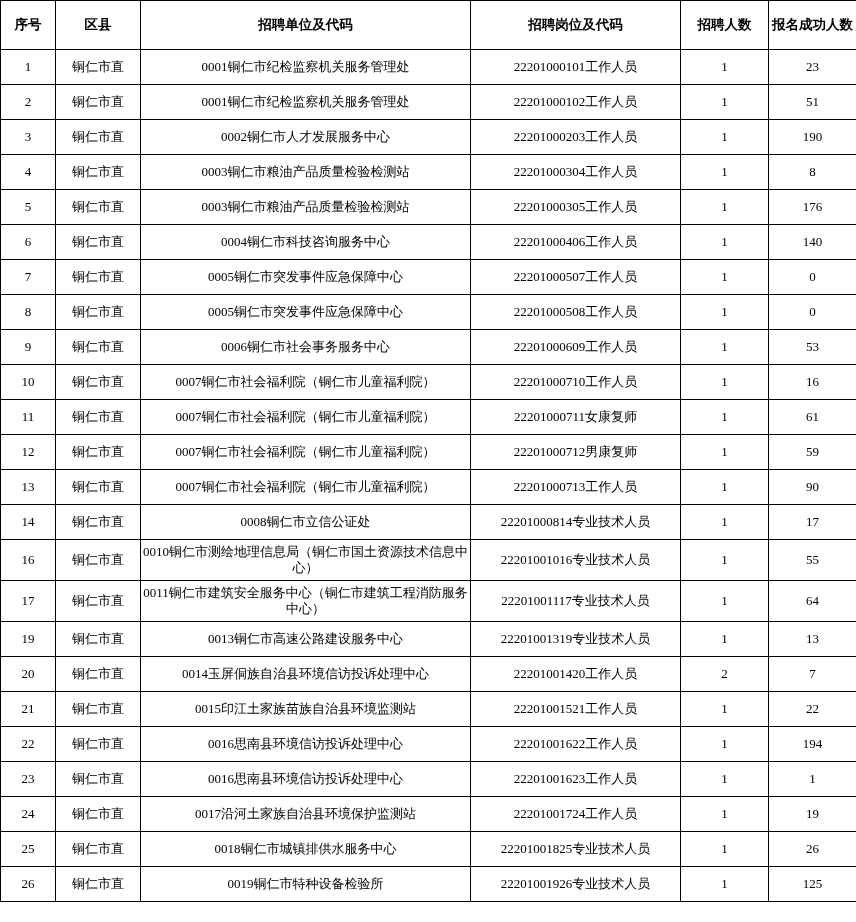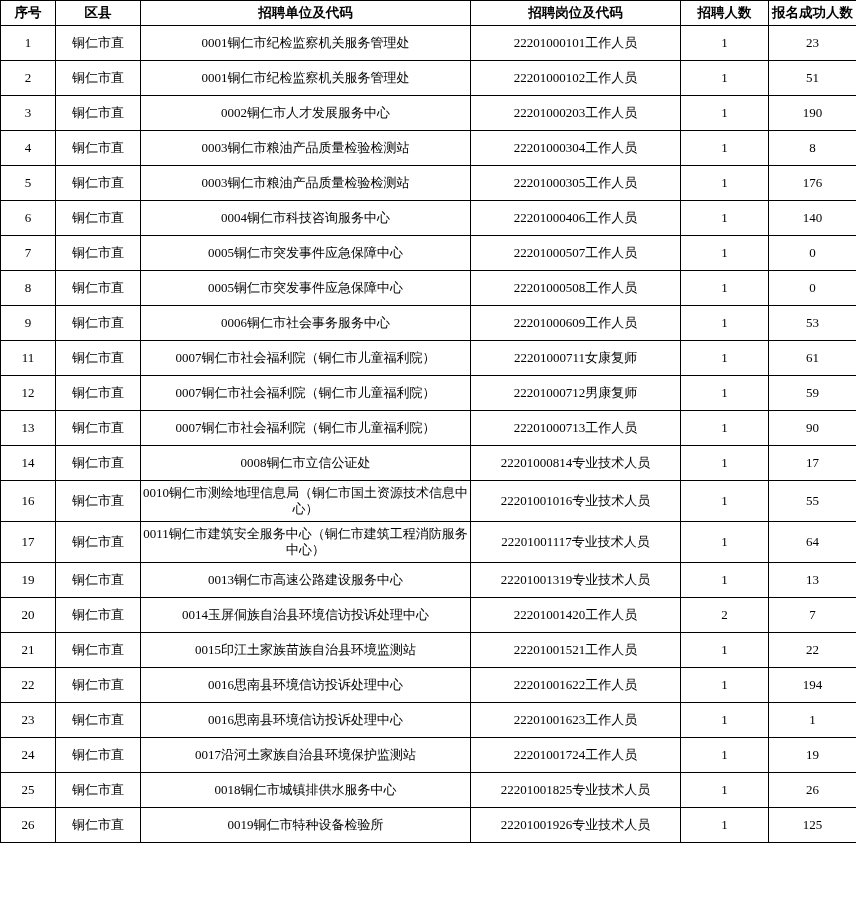--- a/index.html
+++ b/index.html
@@ -27,21 +27,21 @@
     text-align: center;
     vertical-align: middle;
     font-size: 13px;
     line-height: 1.25;
     padding: 3px 2px;
   }
   table.recruit-table thead th {
     font-weight: bold;
     font-size: 13.5px;
     height: 24px;
-    padding: 0 2px;
+    padding: 12px 2px;
   }
   col.c-idx    { width: 55px; }
   col.c-area   { width: 85px; }
   col.c-unit   { width: 330px; }
   col.c-post   { width: 210px; }
   col.c-num    { width: 88px; }
   col.c-signed { width: 88px; }
 
   td.idx, td.num, td.signed { font-size: 13px; }
   td.unit, td.post { font-size: 13px; }
@@ -140,20 +140,28 @@
       </tr>
       <tr class="row-tall">
         <td class="idx">9</td>
         <td class="area">铜仁市直</td>
         <td class="unit">0006铜仁市社会事务服务中心</td>
         <td class="post">22201000609工作人员</td>
         <td class="num">1</td>
         <td class="signed">53</td>
       </tr>
       <tr class="row-tall">
+        <td class="idx">10</td>
+        <td class="area">铜仁市直</td>
+        <td class="unit">0007铜仁市社会福利院（铜仁市儿童福利院）</td>
+        <td class="post">22201000710工作人员</td>
+        <td class="num">1</td>
+        <td class="signed">16</td>
+      </tr>
+      <tr class="row-tall">
         <td class="idx">11</td>
         <td class="area">铜仁市直</td>
         <td class="unit">0007铜仁市社会福利院（铜仁市儿童福利院）</td>
         <td class="post">22201000711女康复师</td>
         <td class="num">1</td>
         <td class="signed">61</td>
       </tr>
       <tr class="row-tall">
         <td class="idx">12</td>
         <td class="area">铜仁市直</td>

